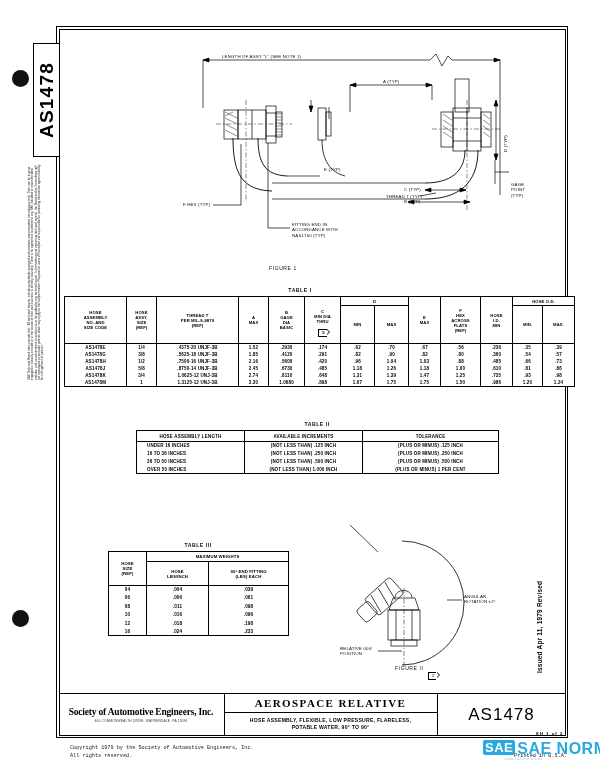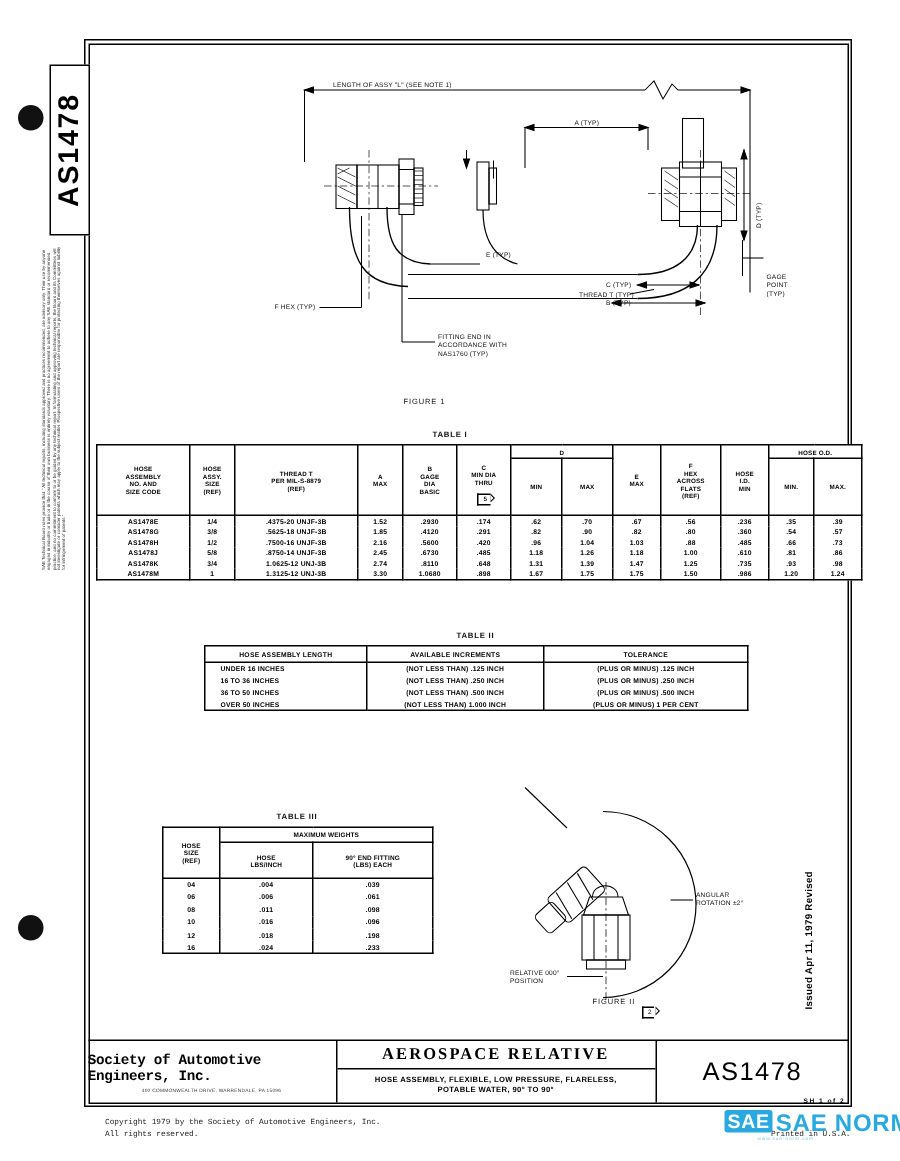--- a/index.html
+++ b/index.html
@@ -191,21 +191,22 @@
     position: absolute;
     left: 58.5px; top: 693px;
     width: 507px; height: 42px;
     border-top: 1.4px solid #000;
     display: flex;
   }
   .tb-cell { border-right: 1.3px solid #000; position: relative; }
   .tb-sae { width: 166px; display:flex; flex-direction: column; align-items:center; justify-content:center; }
   .tb-sae .nm {
     font-size: 9.5px; font-weight: bold; letter-spacing: -0.2px;
-    font-family: Liberation Mono, monospace;
+    font-family: Liberation Serif, serif;
+    text-align: right;
   }
   .tb-sae .addr { font-size: 3.2px; letter-spacing: 0.2px; color:#3a3a3a; margin-top:2px; }
   .tb-title { flex: 1; display:flex; flex-direction:column; }
   .tb-title .big {
     flex: 0 0 19px;
     display:flex; align-items:center; justify-content:center;
     font-size: 11px; font-weight: bold; letter-spacing: 1.4px;
     border-bottom: 1.2px solid #000;
     font-family: "Liberation Serif", serif;
   }

